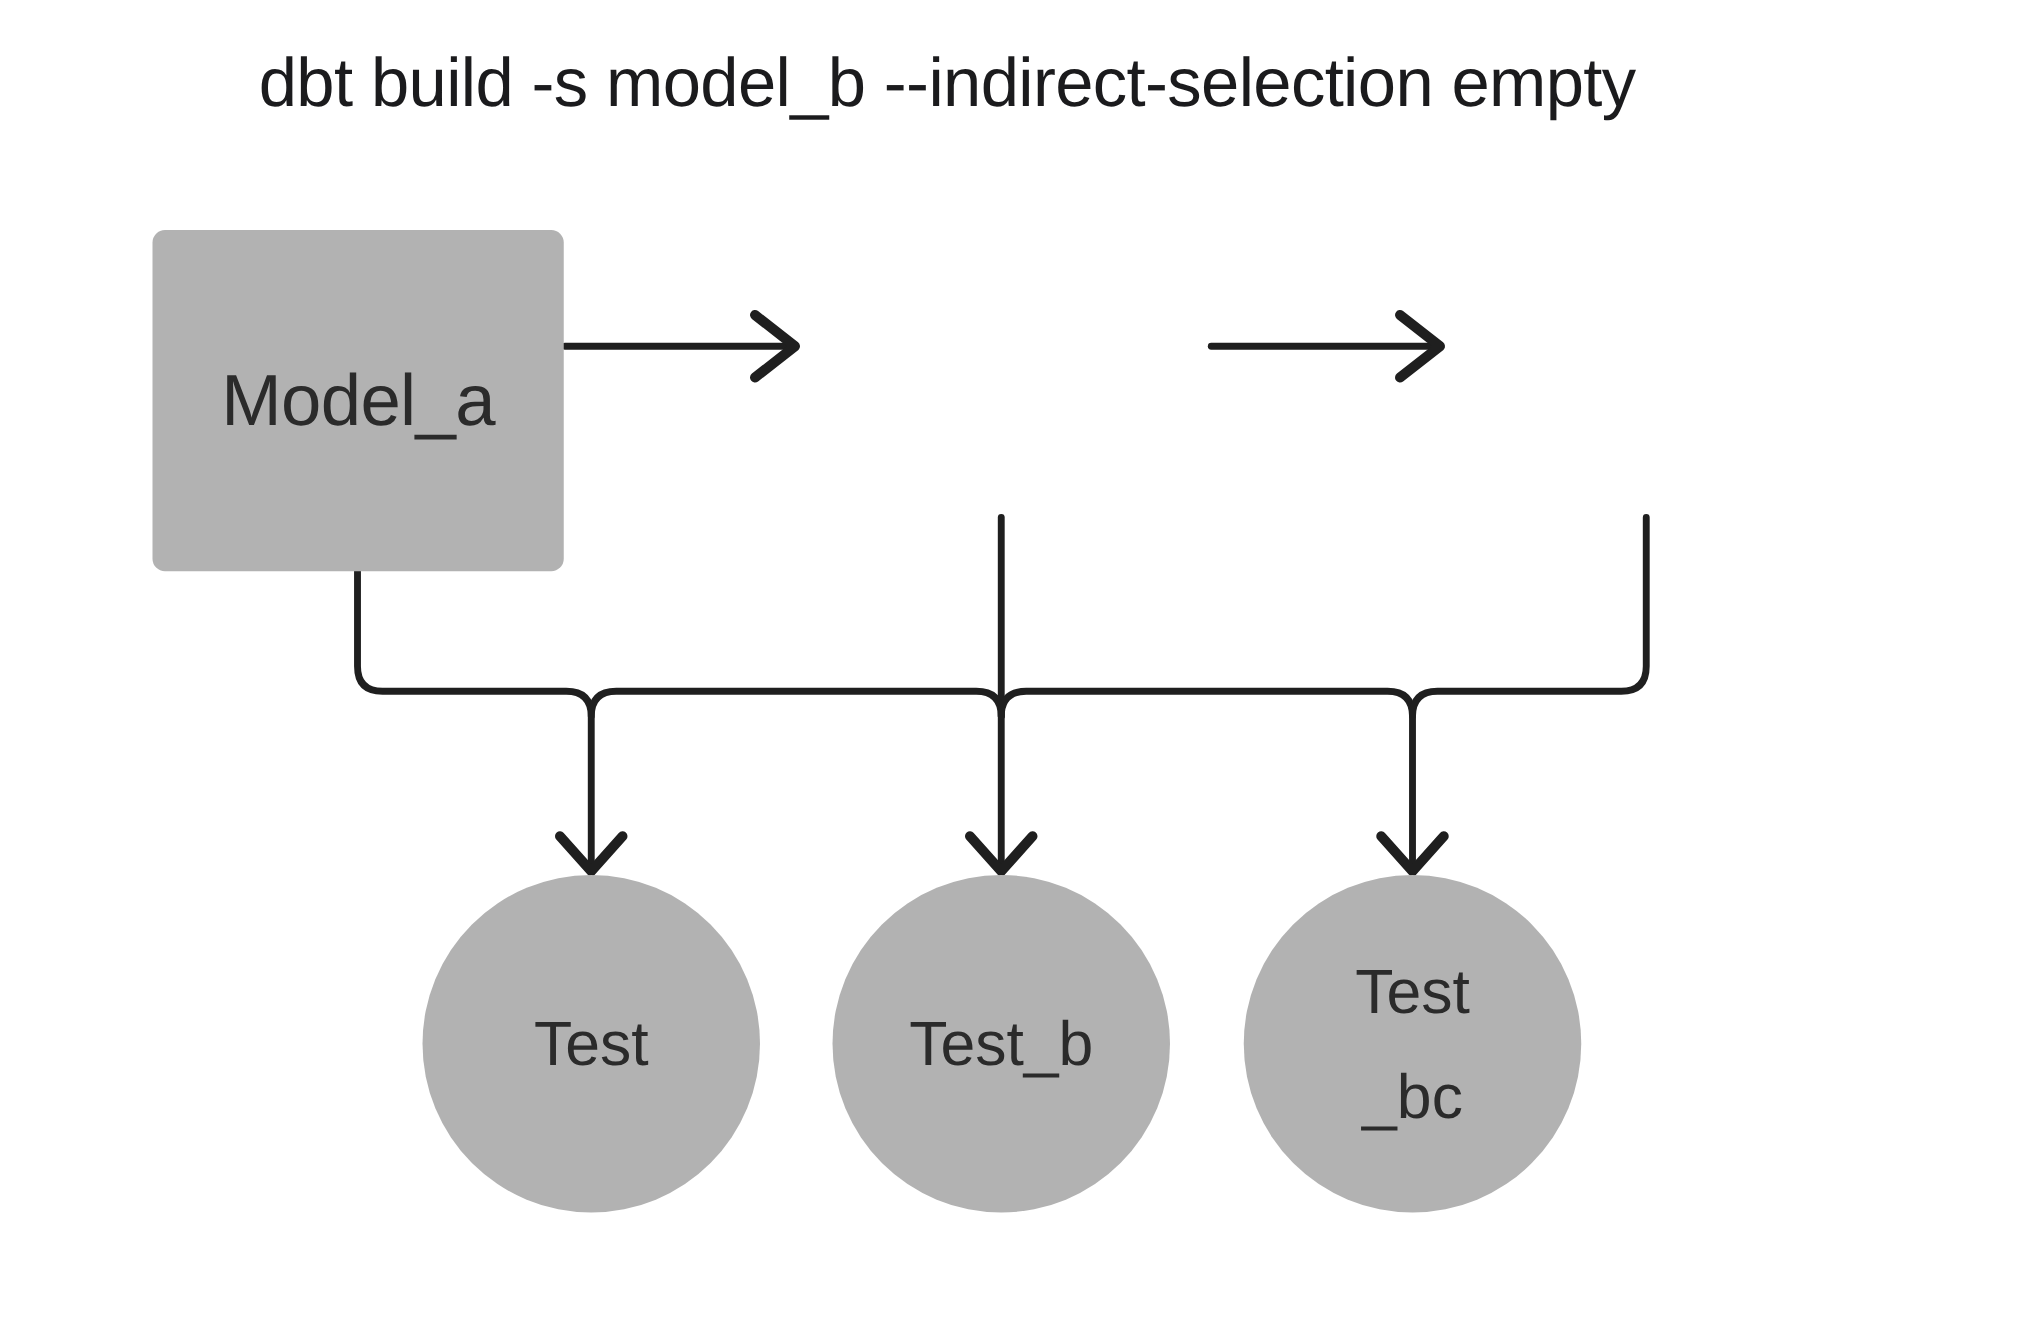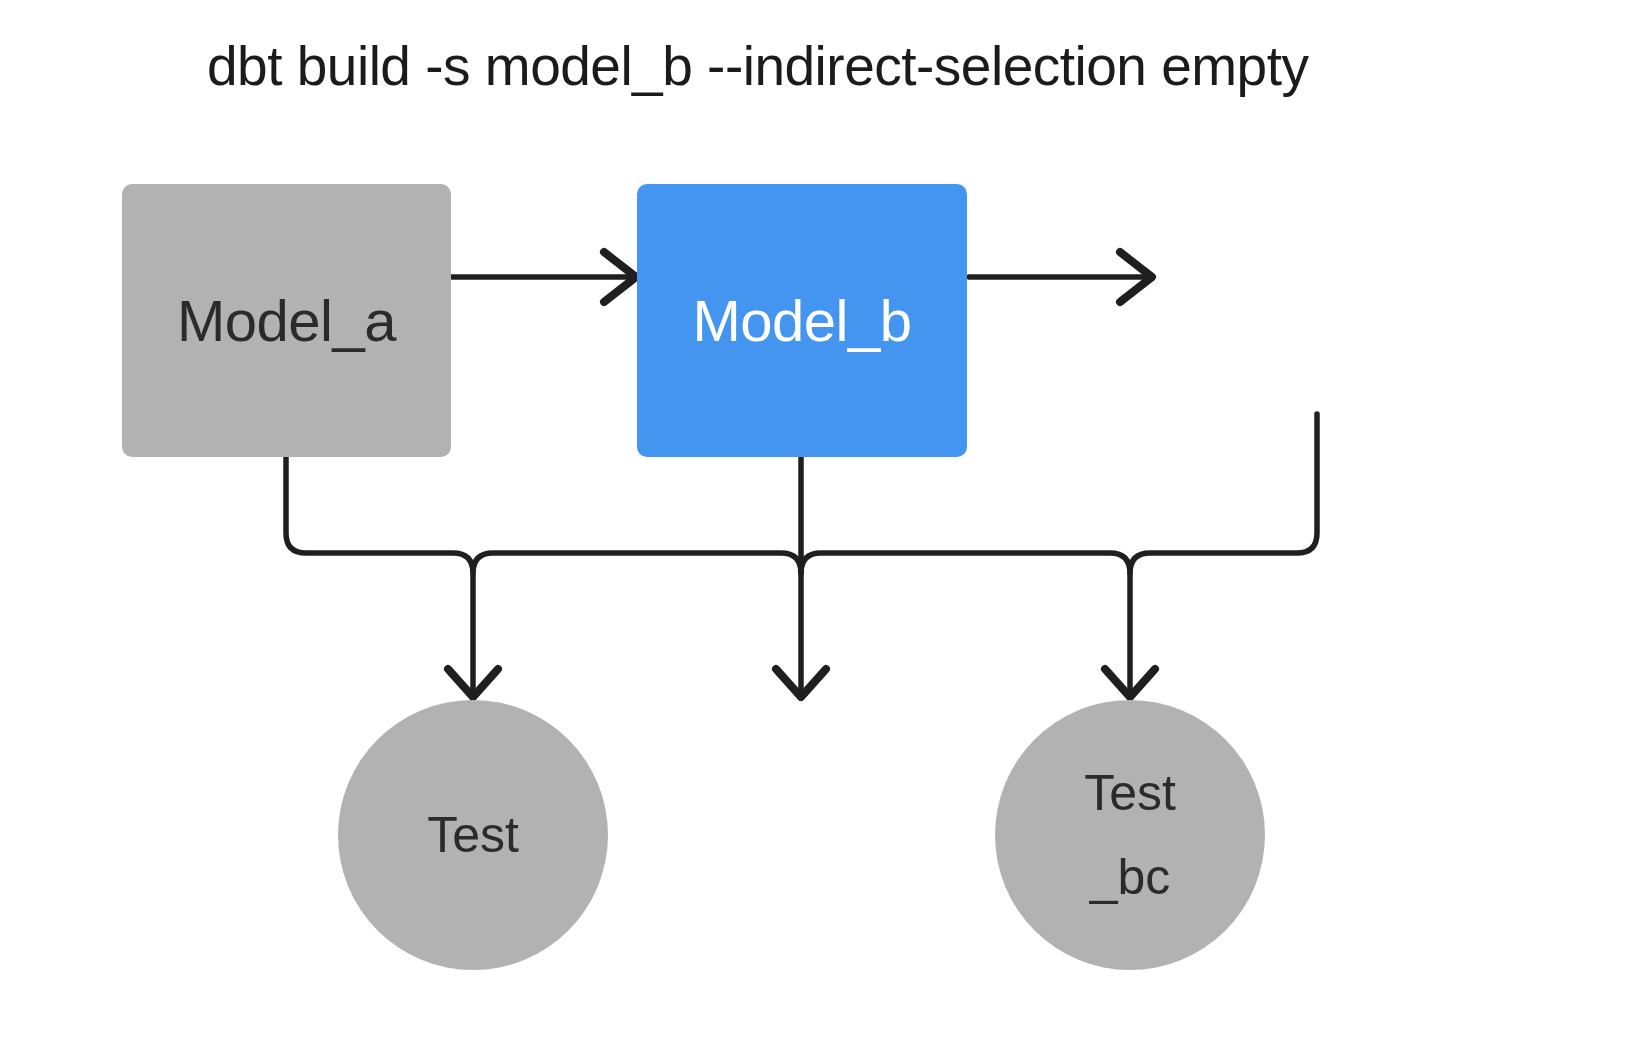--- a/index.html
+++ b/index.html
@@ -114,28 +114,29 @@
     <path class="edge" d="M801 573 Q801 553 821 553 L1110 553 Q1130 553 1130 573"></path>
 
     <path class="edge" d="M1317 414 L1317 533 Q1317 553 1297 553 L1150 553 Q1130 553 1130 573 L1130 692"></path>
     <path class="arrowhead" d="M1105 669 L1130 697 L1155 669"></path>
   </svg>
 
   <div class="model-node" id="model-a">
     <span>Model_a</span>
   </div>
 
-  <div class="model-node selected" id="model-b">
-    <span>Model_b</span>
-  </div>
 
 
   <div class="test-node" id="test-ab">
     <div class="test-label-line">Test</div>
   </div>
 
+  <div class="test-node" id="test-b">
+    <div class="test-label-line">Test_b</div>
+
+  </div>
 
   <div class="test-node" id="test-bc">
     <div class="test-label-line">Test</div>
     <div class="test-label-line">_bc</div>
   </div>
 
 </div>
 
 </body></html>

